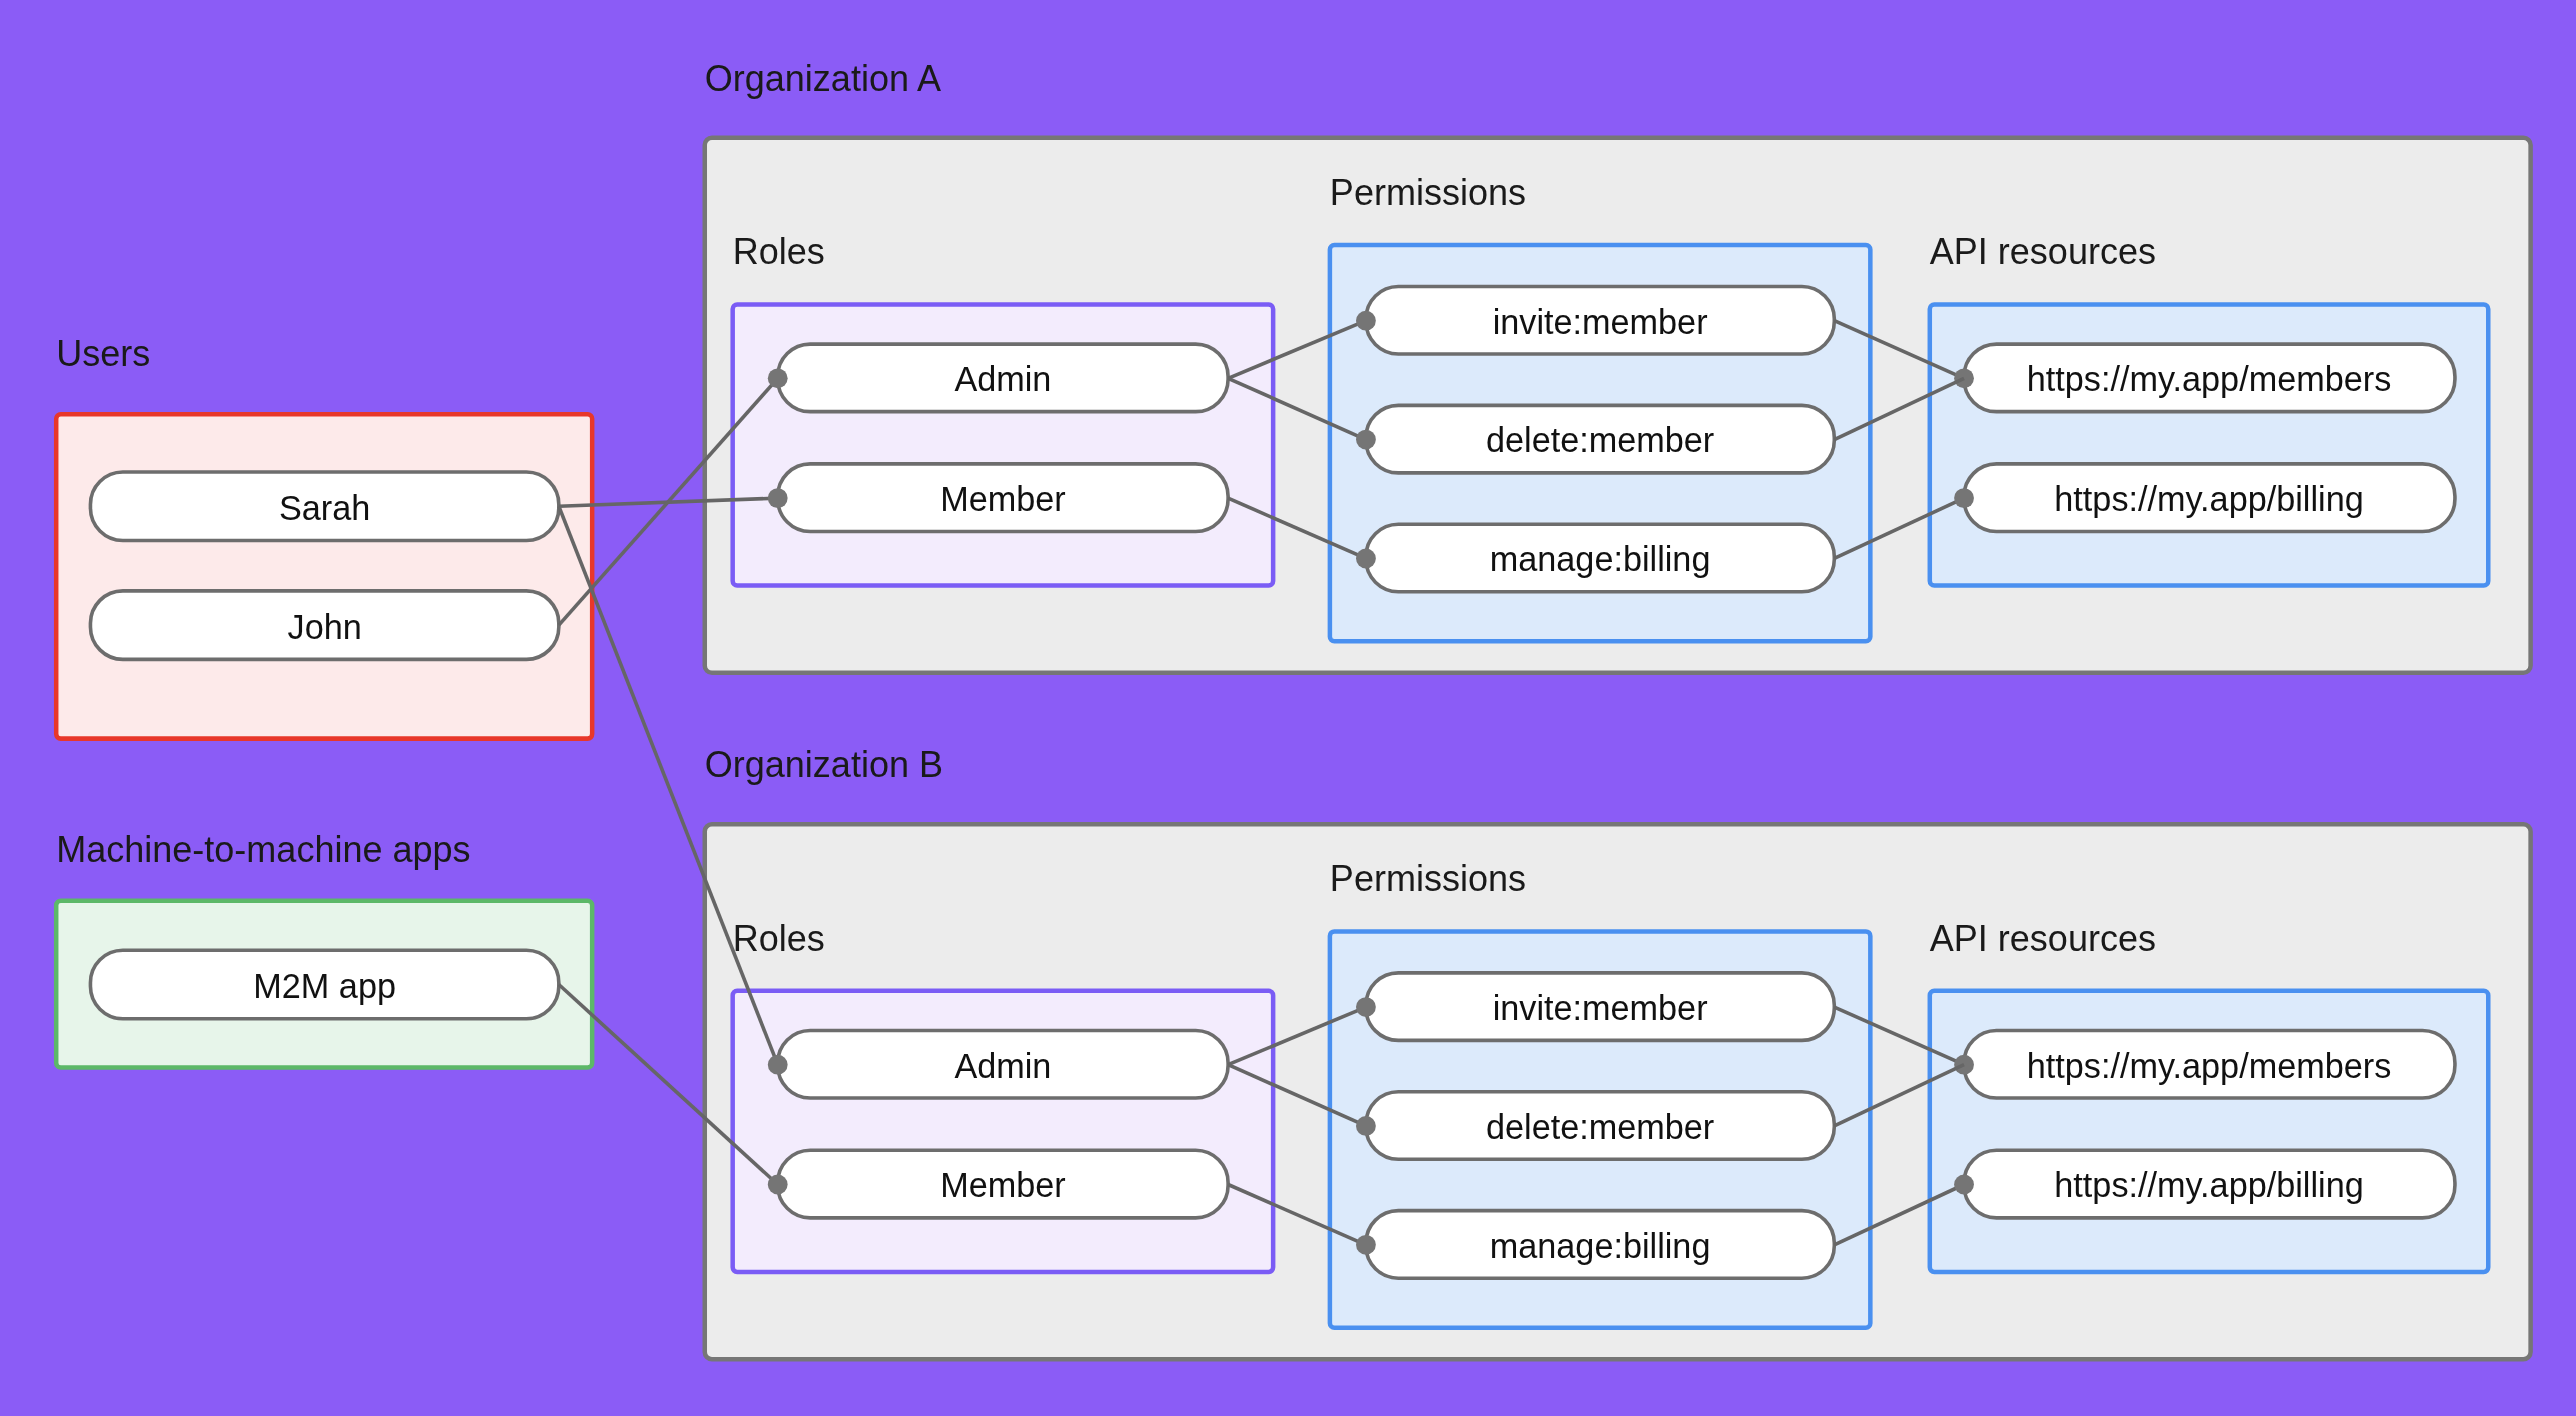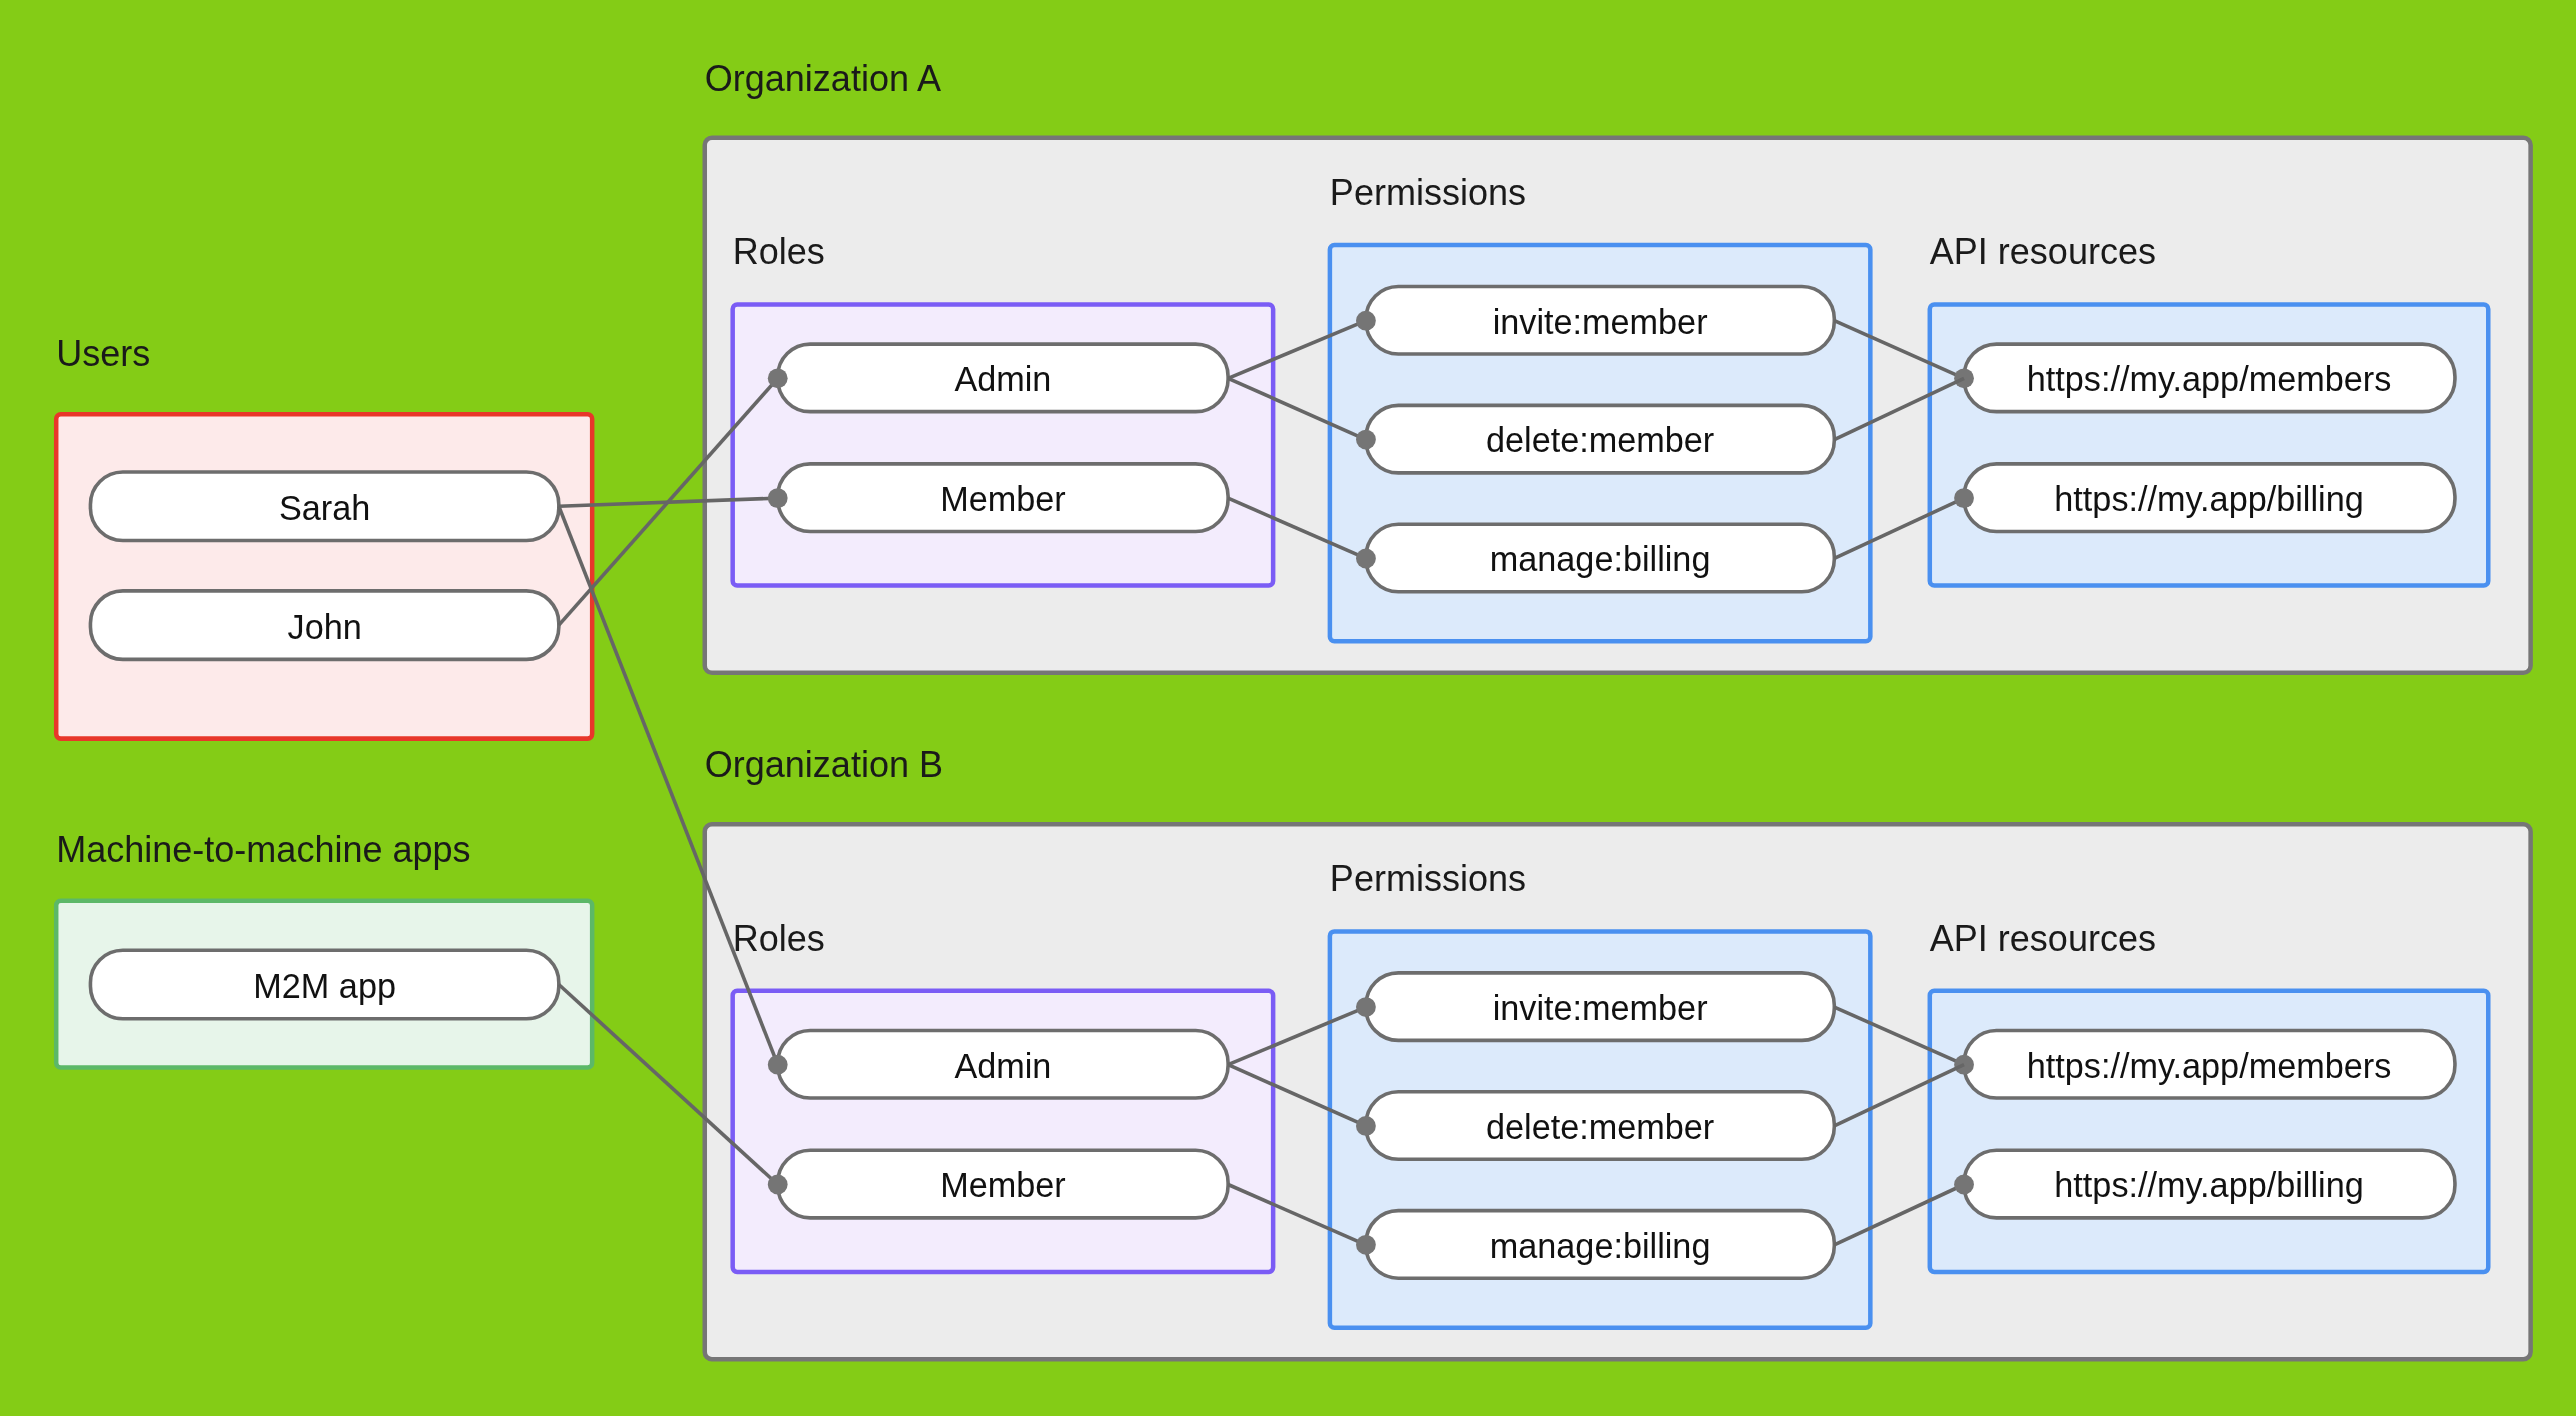--- a/index.html
+++ b/index.html
@@ -7,21 +7,21 @@
     padding: 0;
     background: #f5f7f6;
   }
   body {
     font-family: "Liberation Sans", sans-serif;
   }
   #diagram-root {
     position: relative;
     width: 2576px;
     height: 1416px;
-    background: #84cc16;
+    background: #8b5cf6;
     overflow: hidden;
   }
   svg.canvas {
     position: absolute;
     inset: 0;
     width: 2576px;
     height: 1416px;
     display: block;
   }
   .group-label {

